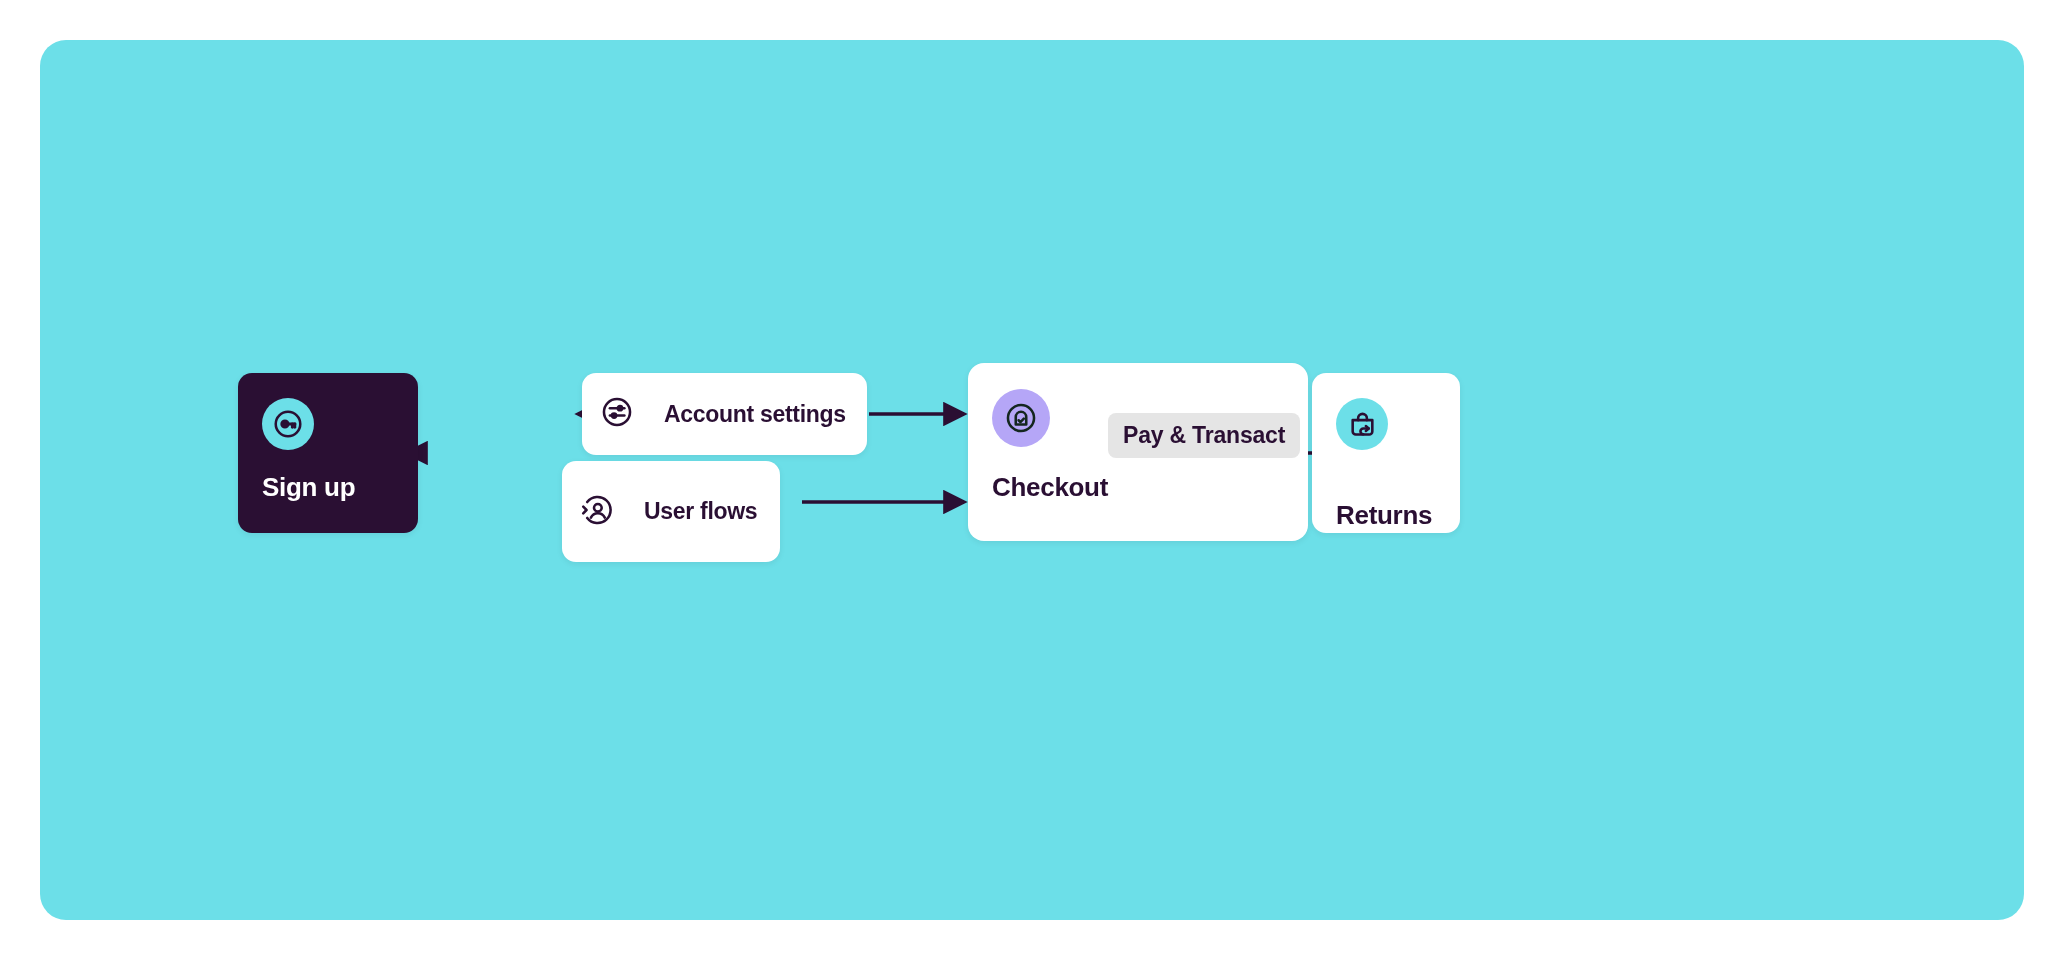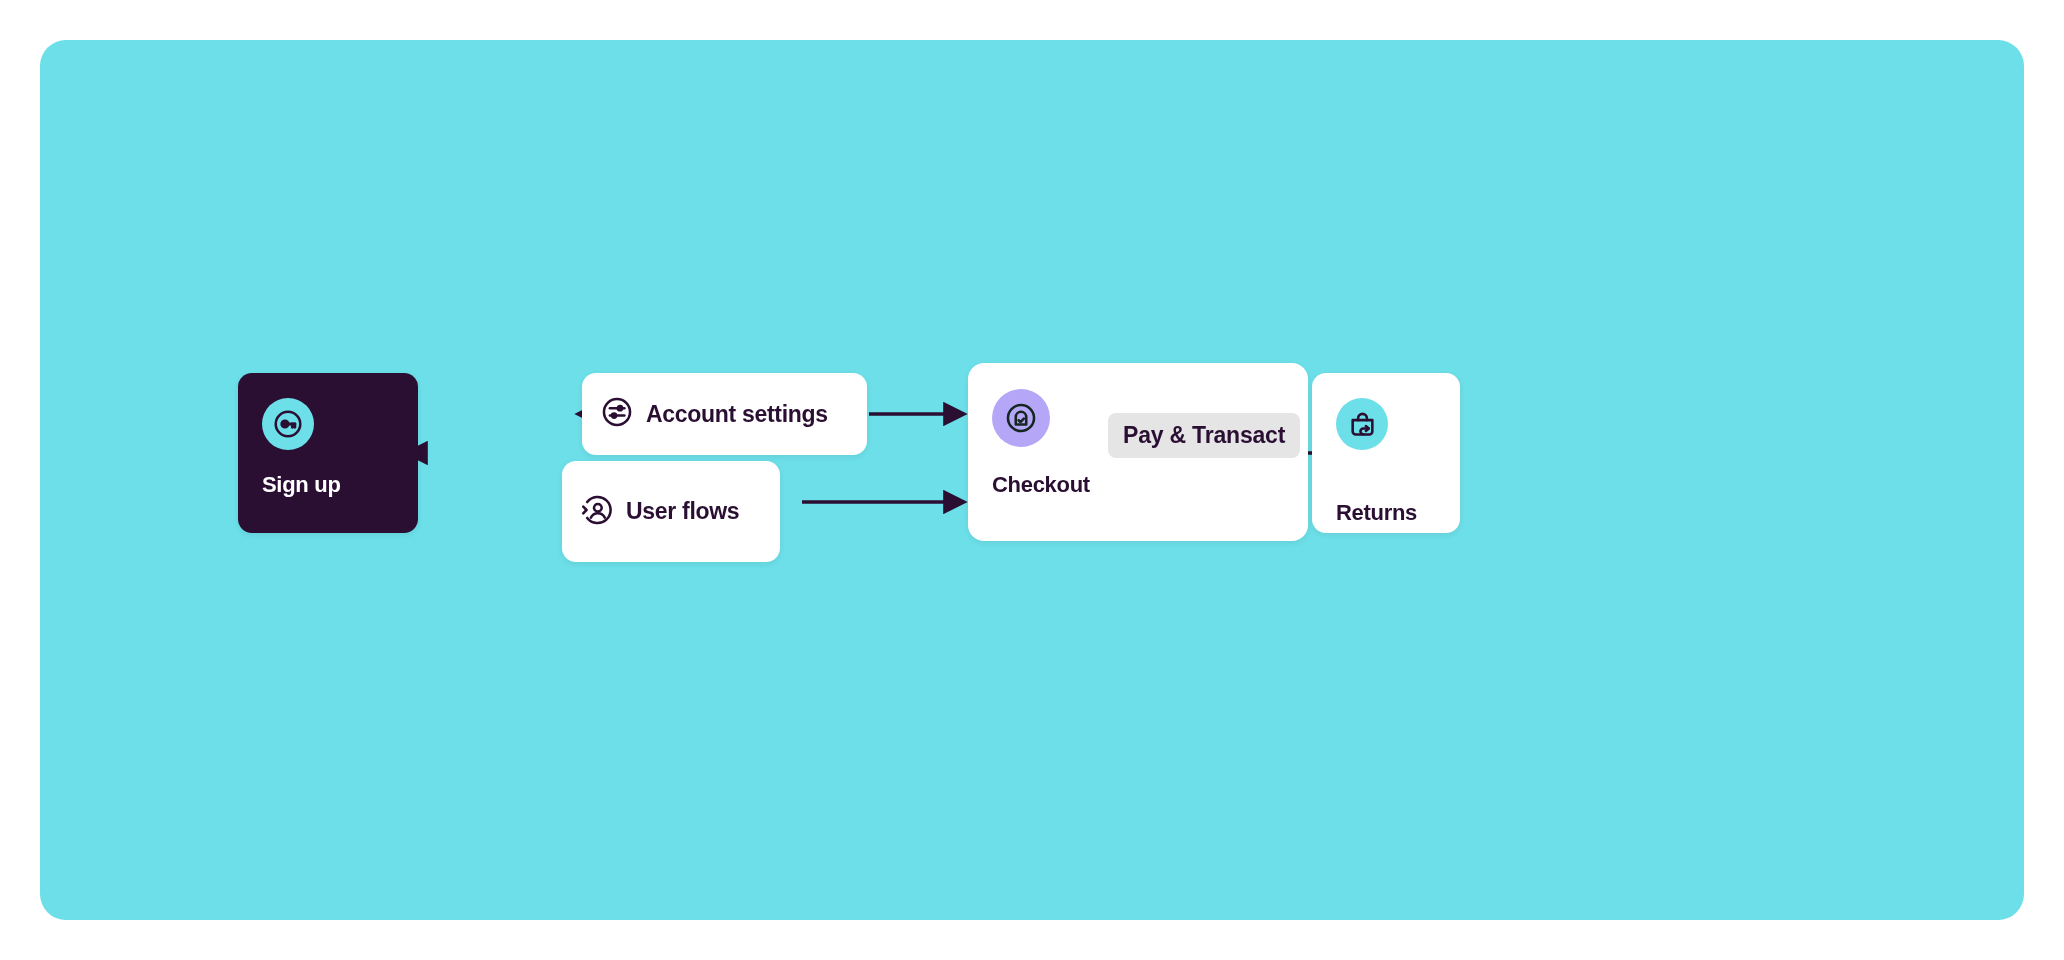--- a/index.html
+++ b/index.html
@@ -103,37 +103,37 @@
 
   .bg-teal   { background: #6CDFE8; }
   .bg-yellow { background: #FCCE5E; }
   .bg-purple { background: #B5A6F7; }
 
   .icon-badge svg { display: block; }
 
   
   .card-title {
     position: absolute;
-    font-size: 22px;
+    font-size: 26px;
     font-weight: 700;
     letter-spacing: -0.3px;
     color: #2A0F33;
     white-space: nowrap;
   }
   .card-title.on-dark { color: #ffffff; }
 
   
   .row-card-inner {
     position: absolute;
     left: 18px;
     top: 0;
     height: 100%;
     display: flex;
     align-items: center;
-    gap: 12px;
+    gap: 30px;
     text-align: center;
   }
   .row-card-inner .row-label {
     font-size: 23px;
     font-weight: 700;
     letter-spacing: -0.3px;
     color: #2A0F33;
     white-space: nowrap;
   }
 

